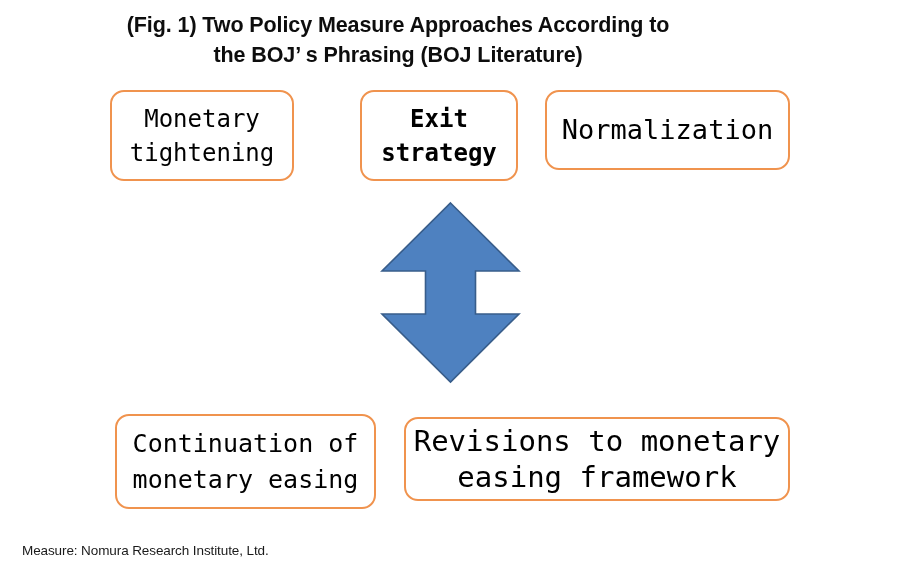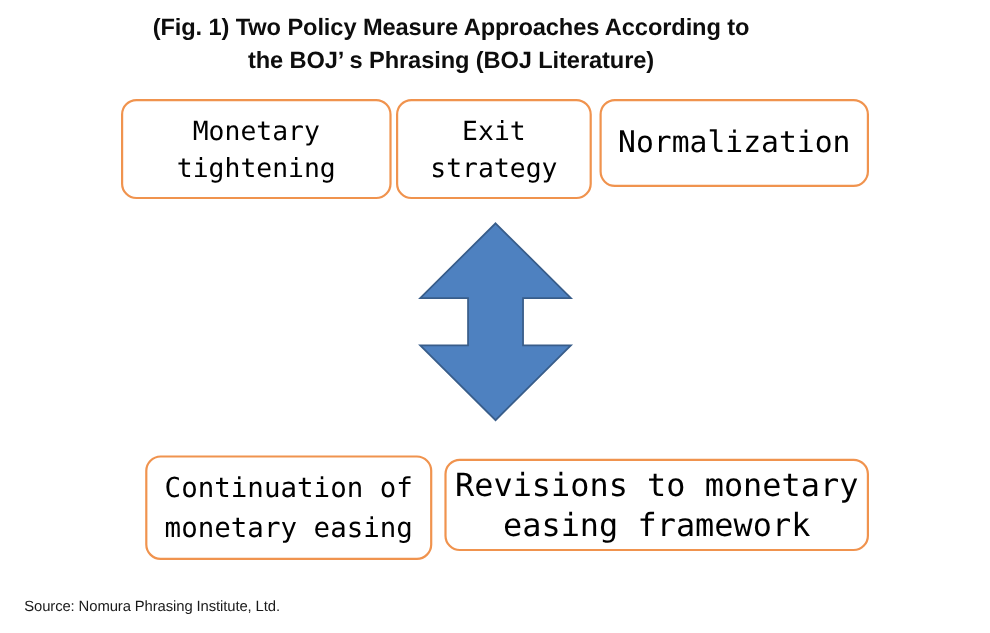--- a/index.html
+++ b/index.html
@@ -23,21 +23,20 @@
     top: 10px;
     width: 796px;
     text-align: center;
     font-family: "Liberation Sans", sans-serif;
     font-weight: bold;
     font-size: 21.5px;
     line-height: 30px;
     color: #0d0d0d;
     letter-spacing: -0.1px;
     white-space: pre-line;
-    padding-left: 12px;
   }
 
   
   .concept-box {
     position: absolute;
     box-sizing: border-box;
     background: #ffffff;
     border: 2.6px solid #F0934E;
     border-radius: 14px;
     display: flex;
@@ -45,38 +44,39 @@
     justify-content: center;
     text-align: center;
     font-family: "DejaVu Sans Mono", "Liberation Mono", monospace;
     color: #000000;
     letter-spacing: 0px;
     white-space: pre-line;
   }
 
   #box-monetary-tightening {
     left: 110px;  top: 90px;
-    width: 246px; height: 91px;
+    width: 184px; height: 91px;
     font-size: 24px;
     line-height: 34px;
   }
   #box-exit-strategy {
     left: 360px;  top: 90px;
-    width: 178px; height: 91px;
+    width: 158px; height: 91px;
     font-size: 24px;
     line-height: 34px;
+    font-weight: bold;
   }
   #box-normalization {
     left: 545px;  top: 90px;
     width: 245px; height: 80px;
     font-size: 27px;
     line-height: 34px;
   }
   #box-continuation {
-    left: 132px;  top: 414px;
+    left: 115px;  top: 414px;
     width: 261px; height: 95px;
     font-size: 25px;
     line-height: 36px;
   }
   #box-revisions {
     left: 404px;  top: 417px;
     width: 386px; height: 84px;
     font-size: 29px;
     line-height: 36px;
   }
@@ -125,13 +125,13 @@
     <polygon points="72.5,3 141,71 97.5,71 97.5,114 141,114 72.5,182 4,114 47.5,114 47.5,71 4,71" fill="#4E81C0" stroke="#385D8A" stroke-width="1.6" stroke-linejoin="miter"></polygon>
   </svg>
 </div>
 
 <div class="concept-box" id="box-continuation">Continuation of
 monetary easing</div>
 
 <div class="concept-box" id="box-revisions">Revisions to monetary
 easing framework</div>
 
-<div id="source-note">Source: Nomura Phrasing Institute, Ltd.</div>
+<div id="source-note">Measure: Nomura Research Institute, Ltd.</div>
 
 </body></html>

